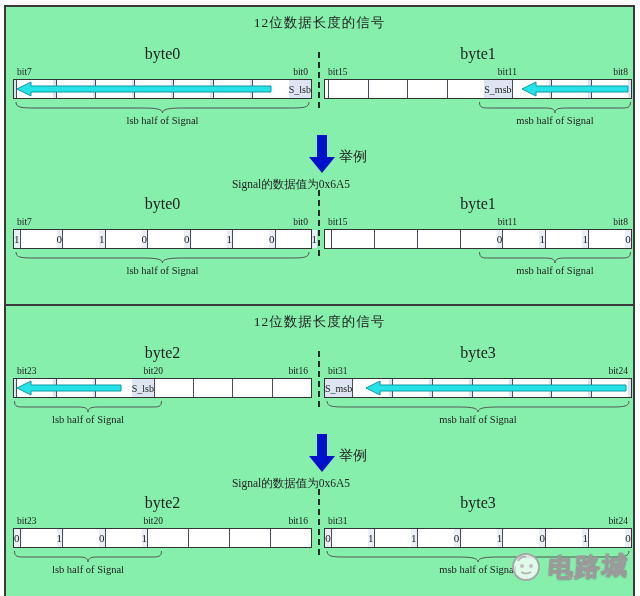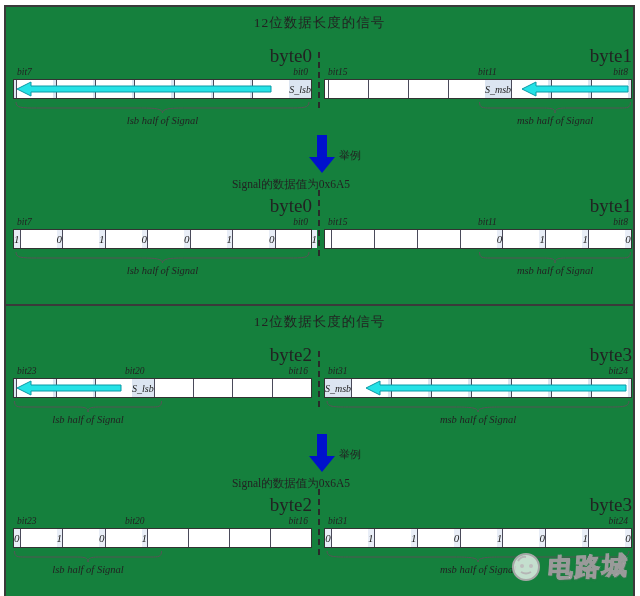--- a/index.html
+++ b/index.html
@@ -1,40 +1,40 @@
 <!DOCTYPE html>
 <html><head>
 <meta charset="utf-8">
 <style>
   html,body{margin:0;padding:0;}
   body{
     width:640px;height:596px;position:relative;background:#ffffff;
     font-family:"Liberation Serif","DejaVu Serif",serif;color:#222;
     overflow:hidden;
   }
-  .panel{position:absolute;left:4px;width:631px;height:336px;border:2px solid #3a3a3a;background:#15803d;box-sizing:border-box;}
+  .panel{position:absolute;left:4px;width:631px;height:336px;border:2px solid #3a3a3a;background:#86efac;box-sizing:border-box;}
   .ptitle{position:absolute;top:7px;left:0;width:100%;text-align:center;font-size:13.5px;letter-spacing:1px;}
-  .bylab{position:absolute;font-size:19px;text-align:right;}
-  .tb{position:absolute;height:64px;font-style:italic;}
+  .bylab{position:absolute;font-size:16px;text-align:center;}
+  .tb{position:absolute;height:64px;}
   .bl{position:absolute;top:0;font-size:9.5px;color:#222;white-space:nowrap;}
   .bl.r{}
-  .bl.c{text-align:left;}
+  .bl.c{text-align:right;}
   .cells{position:absolute;top:12px;left:0;right:0;height:20px;display:flex;border:1px solid #333;box-sizing:border-box;background:#fff;gap:36px;}
   .cell{flex:1;display:flex;align-items:center;justify-content:center;border-right:1px solid #4a4a5a;font-size:11px;box-sizing:border-box;white-space:nowrap;overflow:visible;}
   .cell:last-child{border-right:none;}
   .cell.named{font-size:10px;}
   .r1 .cell.sh{background:#dce5f1;}
   .r2 .cell.sh{background:#e9eef7;}
   .ha{position:absolute;top:14px;height:16px;}
   .bw{position:absolute;top:34px;height:13px;}
   .bw svg{width:100%;height:100%;display:block;}
   .cap{position:absolute;top:48px;font-size:10.5px;text-align:center;white-space:nowrap;}
   .dv{position:absolute;left:312px;width:0;border-left:2px dashed #2a2a2a;}
   .exarrow{position:absolute;left:303px;top:128px;}
-  .exlabel{position:absolute;left:333px;top:141px;font-size:11px;}
+  .exlabel{position:absolute;left:333px;top:141px;font-size:14px;}
   .sigval{position:absolute;left:135px;top:170px;width:300px;text-align:center;font-size:11.5px;}
   .watermark{position:absolute;left:508px;top:548px;display:flex;align-items:center;gap:4px;}
   .wm-text{
     font-size:25px;font-weight:bold;letter-spacing:2px;color:#ffffff;
     -webkit-text-stroke:1px #9a9a9a;
     text-shadow:0 1px 2px rgba(110,110,110,.55),1px 1px 0 rgba(140,140,140,.5);
     transform:skewX(-6deg) rotate(-2deg);
   }
 </style>
 </head>

